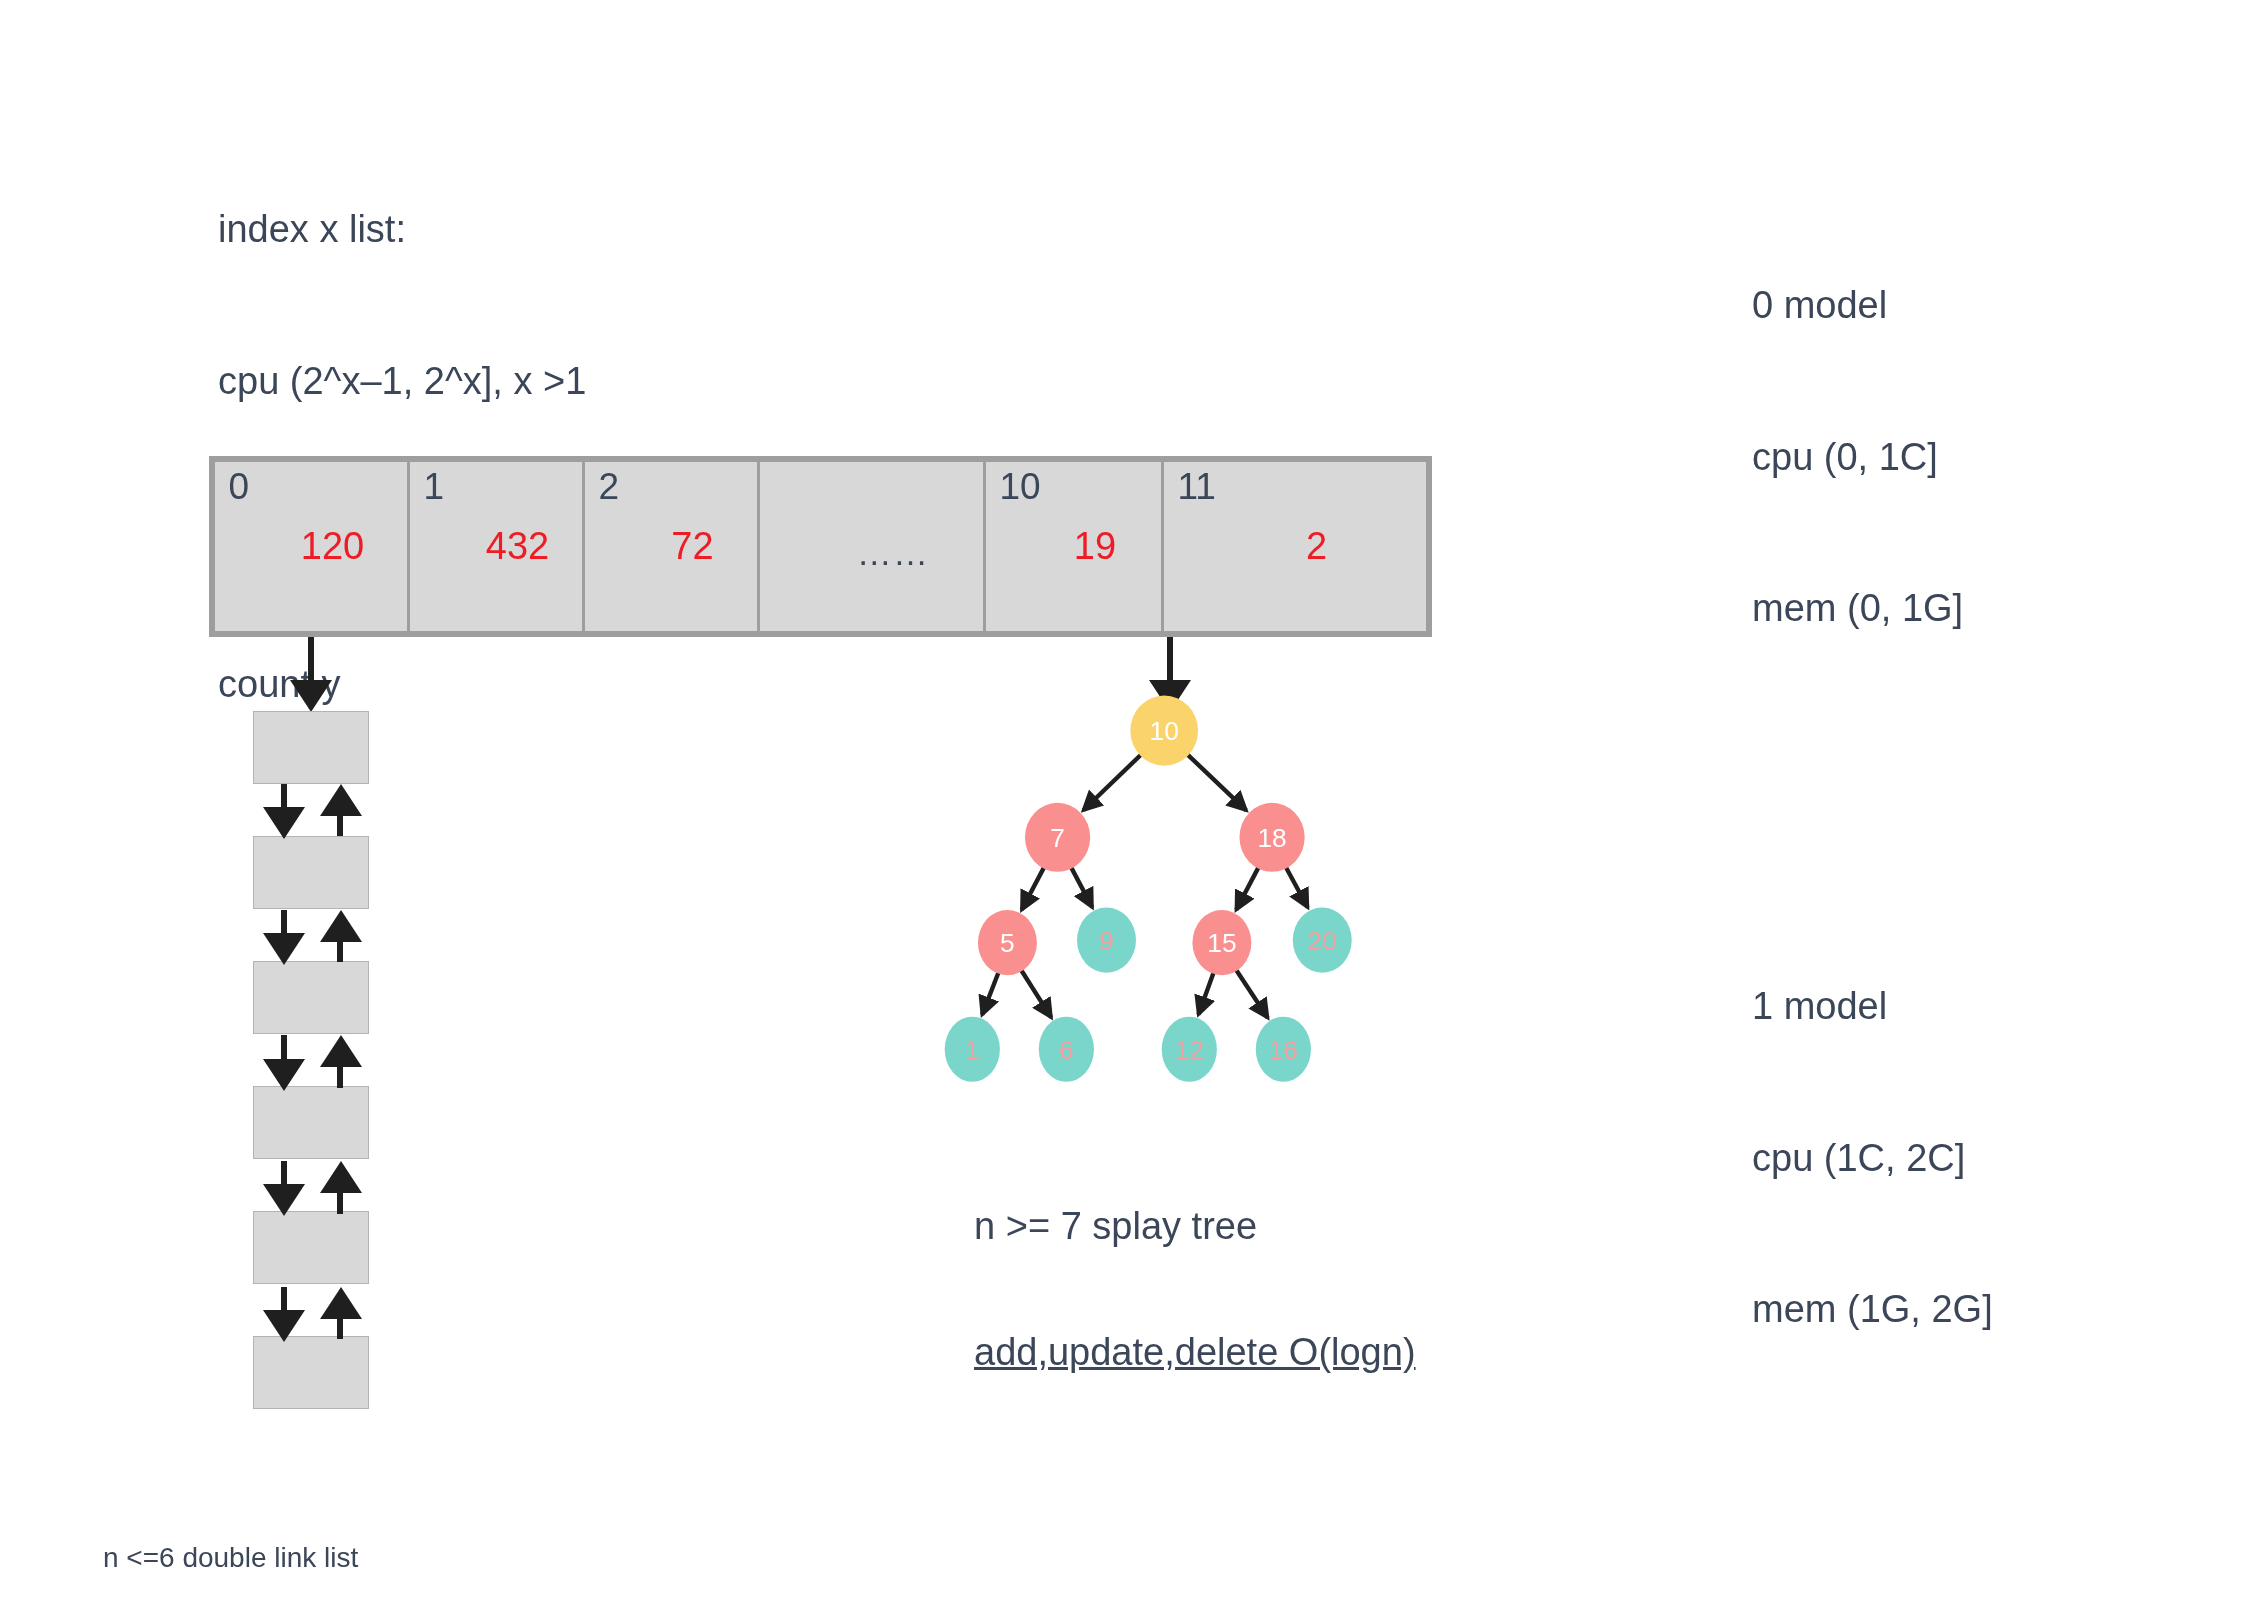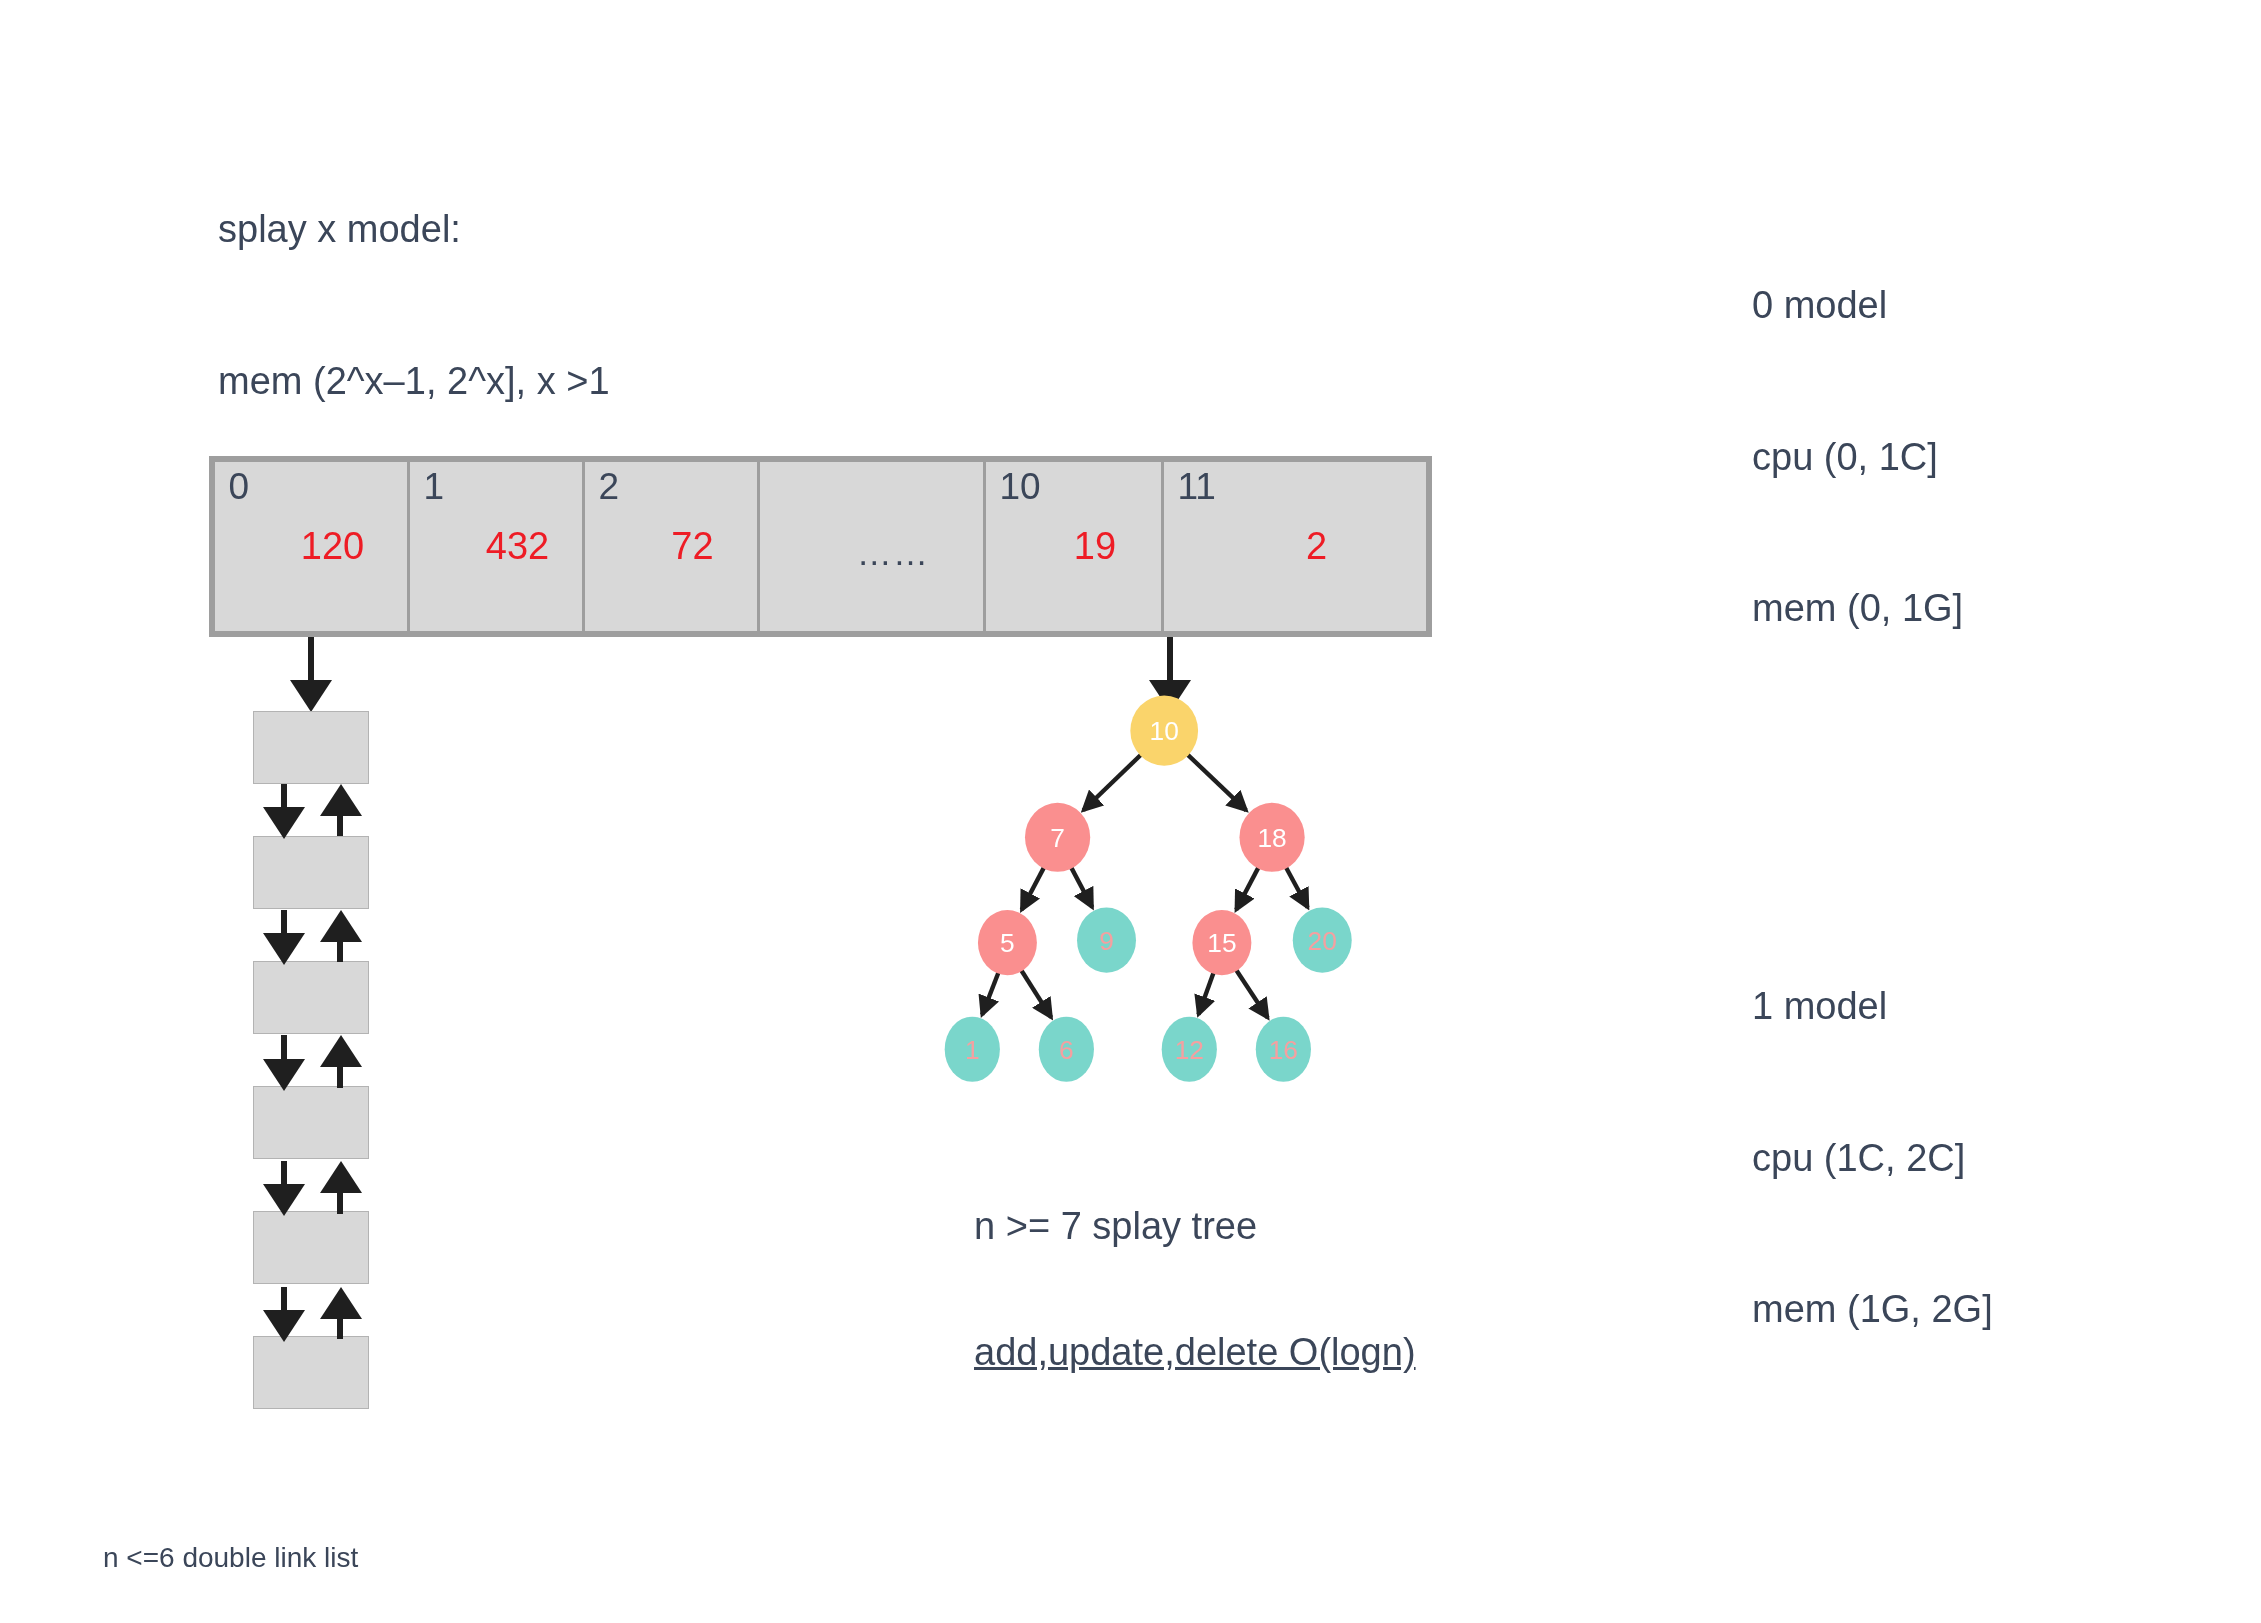--- a/index.html
+++ b/index.html
@@ -165,21 +165,22 @@
     color: #3b4659;
     white-space: pre;
   }
   #model-legend .legend-group { display: block; margin-bottom: 44px; }
   #model-legend .legend-line { display: block; }
 </style>
 </head>
 <body>
 
 <div id="header-note">
-  <span class="note-line">splay x model:</span>
+  <span class="note-line">index x list:</span>
+  <span class="note-line">cpu (2^x–1, 2^x], x &gt;1</span>
   <span class="note-line">mem (2^x–1, 2^x], x &gt;1</span>
   <span class="note-line">count y</span>
 </div>
 
 <div id="index-array">
   <div class="array-cell w-0">
     <span class="cell-index">0</span>
     <span class="cell-count">120</span>
   </div>
   <div class="array-cell w-1">

